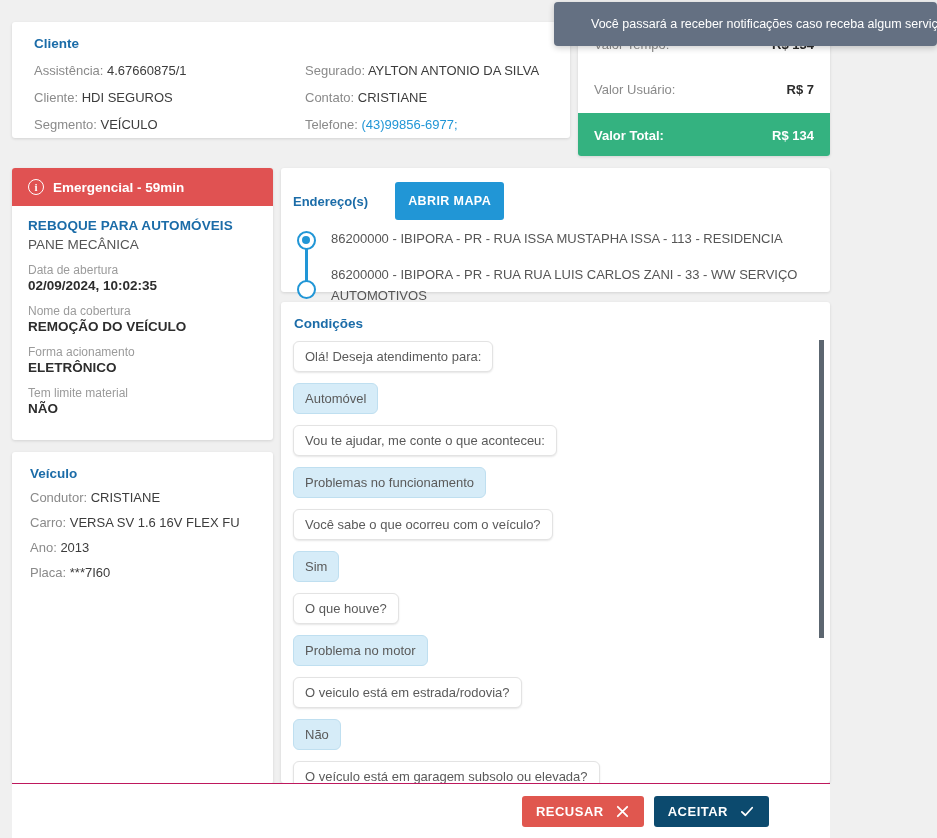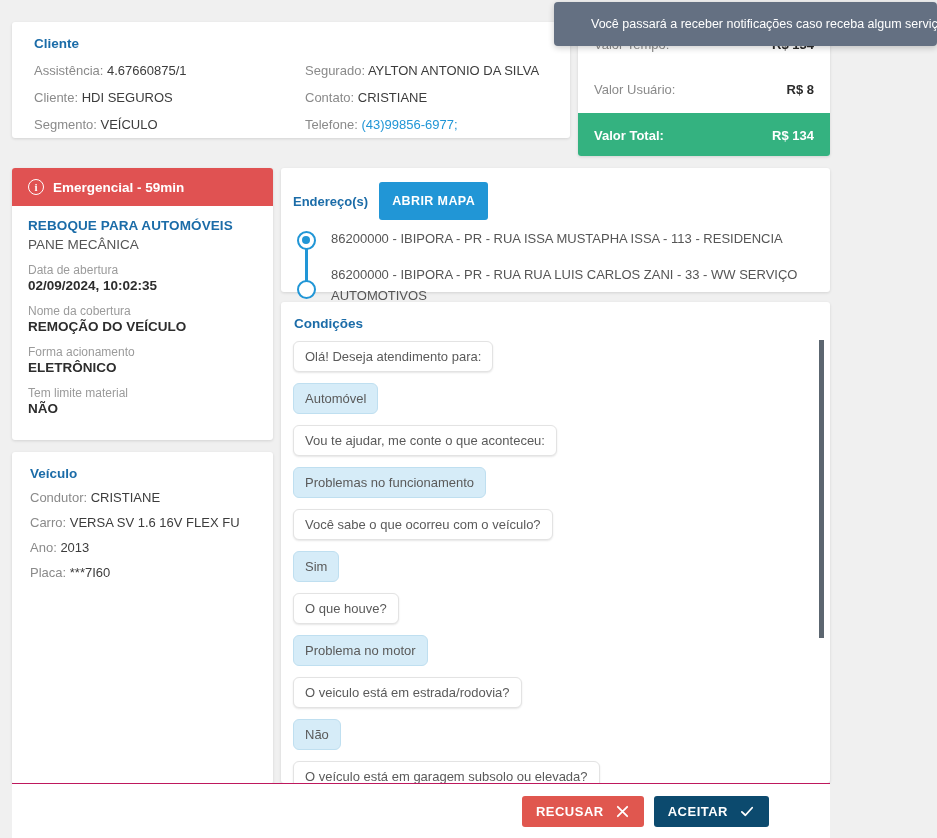--- a/index.html
+++ b/index.html
@@ -93,21 +93,21 @@
     padding: 14px 18px;
   }
   #veiculo-card .card-title { margin-bottom: 4px; }
   #veiculo-card .kv { line-height: 25px; }
 
   
   #endereco-card {
     left: 281px; top: 168px; width: 549px; height: 124px;
     padding: 14px 14px 10px 12px;
   }
-  .end-head { display: flex; align-items: center; gap: 11px; margin-bottom: 8px; }
+  .end-head { display: flex; align-items: center; gap: 27px; margin-bottom: 8px; }
   .end-head .card-title { font-size: 13px; }
   .btn-mapa {
     background: #2196d6; color: #fff; border: none; border-radius: 3px;
     font-family: "Liberation Sans", sans-serif;
     font-weight: bold; font-size: 12.5px; letter-spacing: .4px;
     padding: 12px 13px; cursor: pointer;
   }
   .addr-list { position: relative; padding-left: 38px; }
   .addr-line {
     position: absolute; left: 12px; top: 12px; width: 3px; height: 46px;
@@ -229,21 +229,21 @@
   </div>
 </div>
 
 <div class="card" id="valores-card">
   <div class="val-row">
     <span>Valor Tempo:</span>
     <span class="amount">R$ 134</span>
   </div>
   <div class="val-row">
     <span>Valor Usuário:</span>
-    <span class="amount">R$ 8</span>
+    <span class="amount">R$ 7</span>
   </div>
   <div class="val-row total">
     <span>Valor Total:</span>
     <span class="amount">R$ 134</span>
   </div>
 </div>
 
 <div class="card" id="detalhe-card">
   <div class="emerg-banner">
     <span class="info-circle">i</span>

